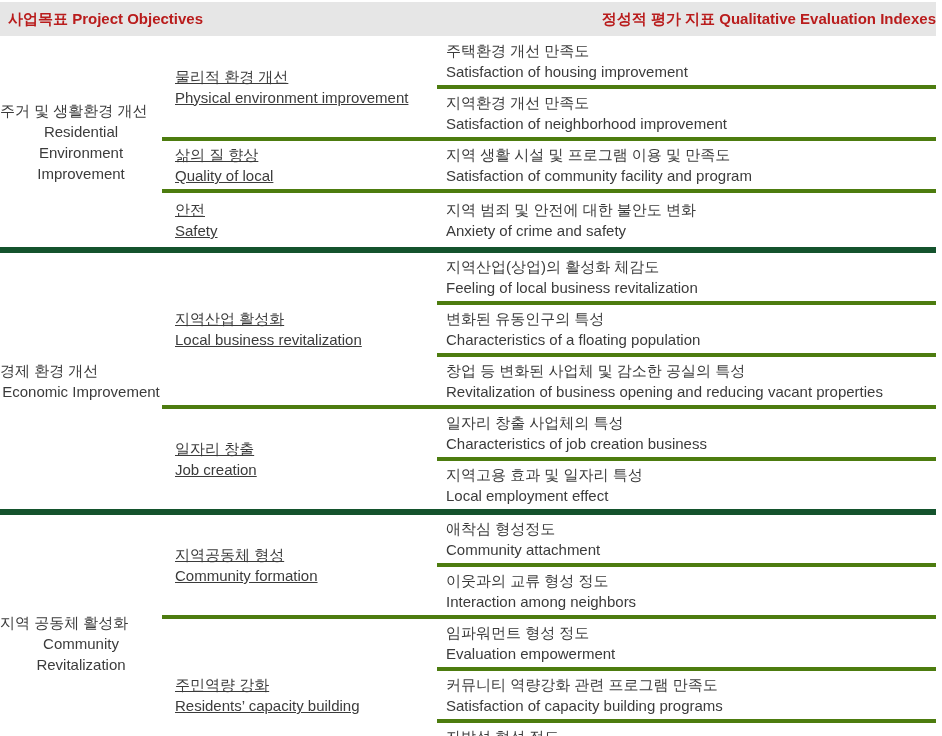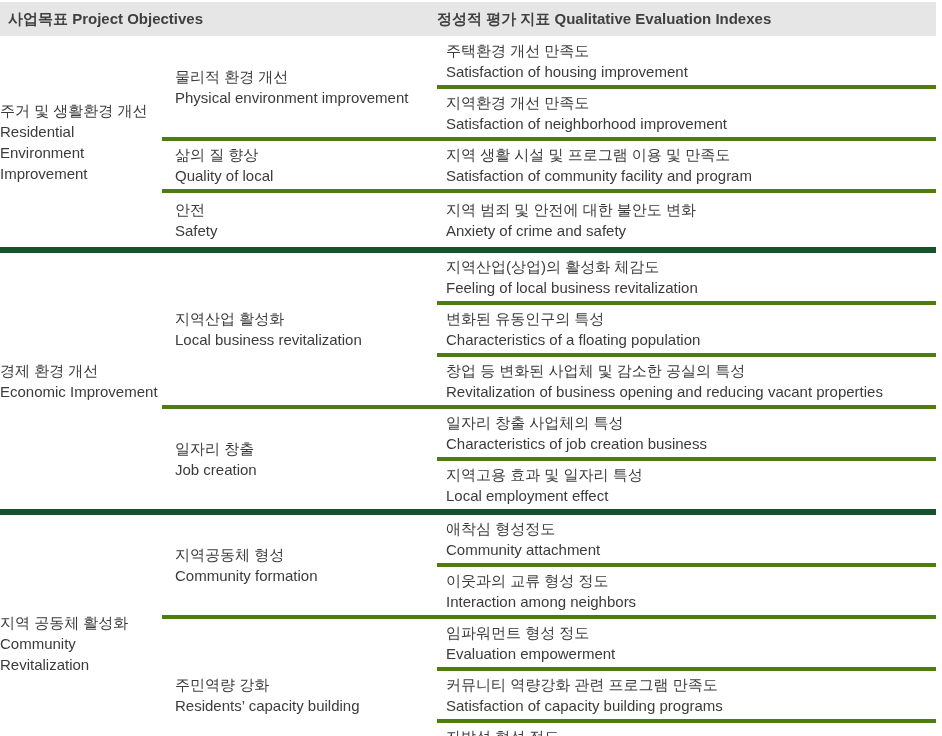--- a/index.html
+++ b/index.html
@@ -23,39 +23,39 @@
   }
   col.c1 { width: 162px; }
   col.c2 { width: 275px; }
   col.c3 { width: 499px; }
 
   thead th {
     background: #e6e6e6;
     height: 34px;
     font-size: 15px;
     font-weight: bold;
-    color: #404040;
+    color: #b91c1c;
     padding: 0;
     vertical-align: middle;
   }
   th.h-obj { text-align: left; padding-left: 8px; }
-  th.h-idx { text-align: left; }
+  th.h-idx { text-align: right; }
 
   td {
     vertical-align: middle;
     color: #3b3b3b;
     font-size: 15px;
     line-height: 21px;
     padding: 0;
   }
   td .ko, td .en { white-space: nowrap; }
 
   td.cat { }
-  td.cat .en { white-space: normal; }           
-  td.sub { padding-left: 13px; }
+  td.cat .en { white-space: normal; text-align: center; }           
+  td.sub { padding-left: 13px; text-decoration: underline; }
   td.ixc { padding: 3px 4px 3px 9px; }
 
   tr.ixr { height: 49px; }
   tr.r1  { height: 51px; }
   tr.r4  { height: 59px; }
 
   td.line { border-top: 4px solid #4d7c0f; }    
   tr.block td { border-top: 6px solid #14532d; }
 </style>
 </head>

